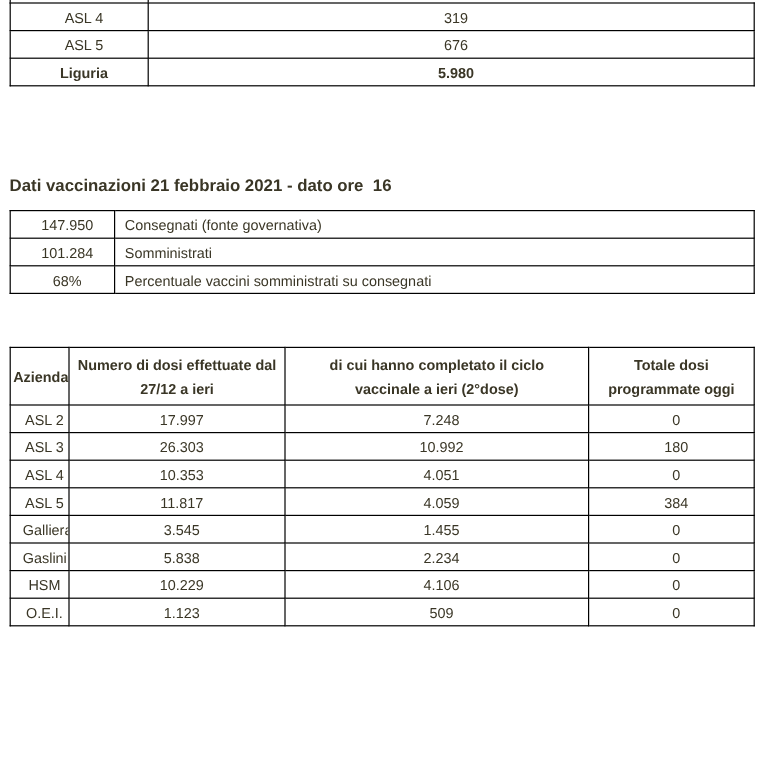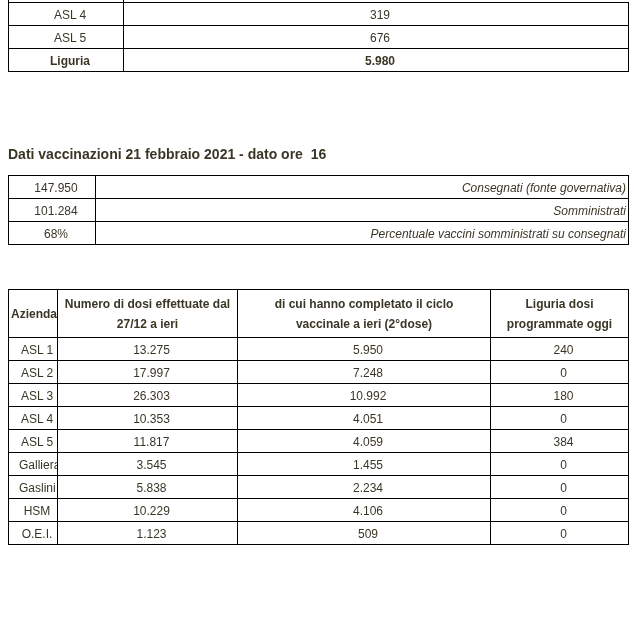--- a/index.html
+++ b/index.html
@@ -41,21 +41,21 @@
     left:8px; top:146px;
     font-size:14px;
     font-weight:bold;
     white-space:pre-wrap;
   }
 
   #t2 { top:175px; }
   #t2 col.c1 { width:87px; }
   #t2 col.c2 { width:533px; }
   #t2 td.value { font-weight:normal; }
-  #t2 td.desc  { text-align:right; padding-left:8px;font-style:italic; }
+  #t2 td.desc  { text-align:left; padding-left:8px; }
 
   #t3 { top:289px; }
   #t3 col.c1 { width:49px; }
   #t3 col.c2 { width:180px; }
   #t3 col.c3 { width:253px; }
   #t3 col.c4 { width:138px; }
   #t3 th {
     height:48px;
     vertical-align:middle;
     font-weight:bold;
@@ -130,29 +130,23 @@
     </th>
     <th>
       <span>Numero di dosi effettuate dal</span>
       <span>27/12 a ieri</span>
     </th>
     <th>
       <span>di cui hanno completato il ciclo</span>
       <span>vaccinale a ieri (2°dose)</span>
     </th>
     <th>
-      <span>Liguria dosi</span>
+      <span>Totale dosi</span>
       <span>programmate oggi</span>
     </th>
-  </tr>
-  <tr>
-    <td>ASL 1</td>
-    <td>13.275</td>
-    <td>5.950</td>
-    <td>240</td>
   </tr>
   <tr>
     <td>ASL 2</td>
     <td>17.997</td>
     <td>7.248</td>
     <td>0</td>
   </tr>
   <tr>
     <td>ASL 3</td>
     <td>26.303</td>

